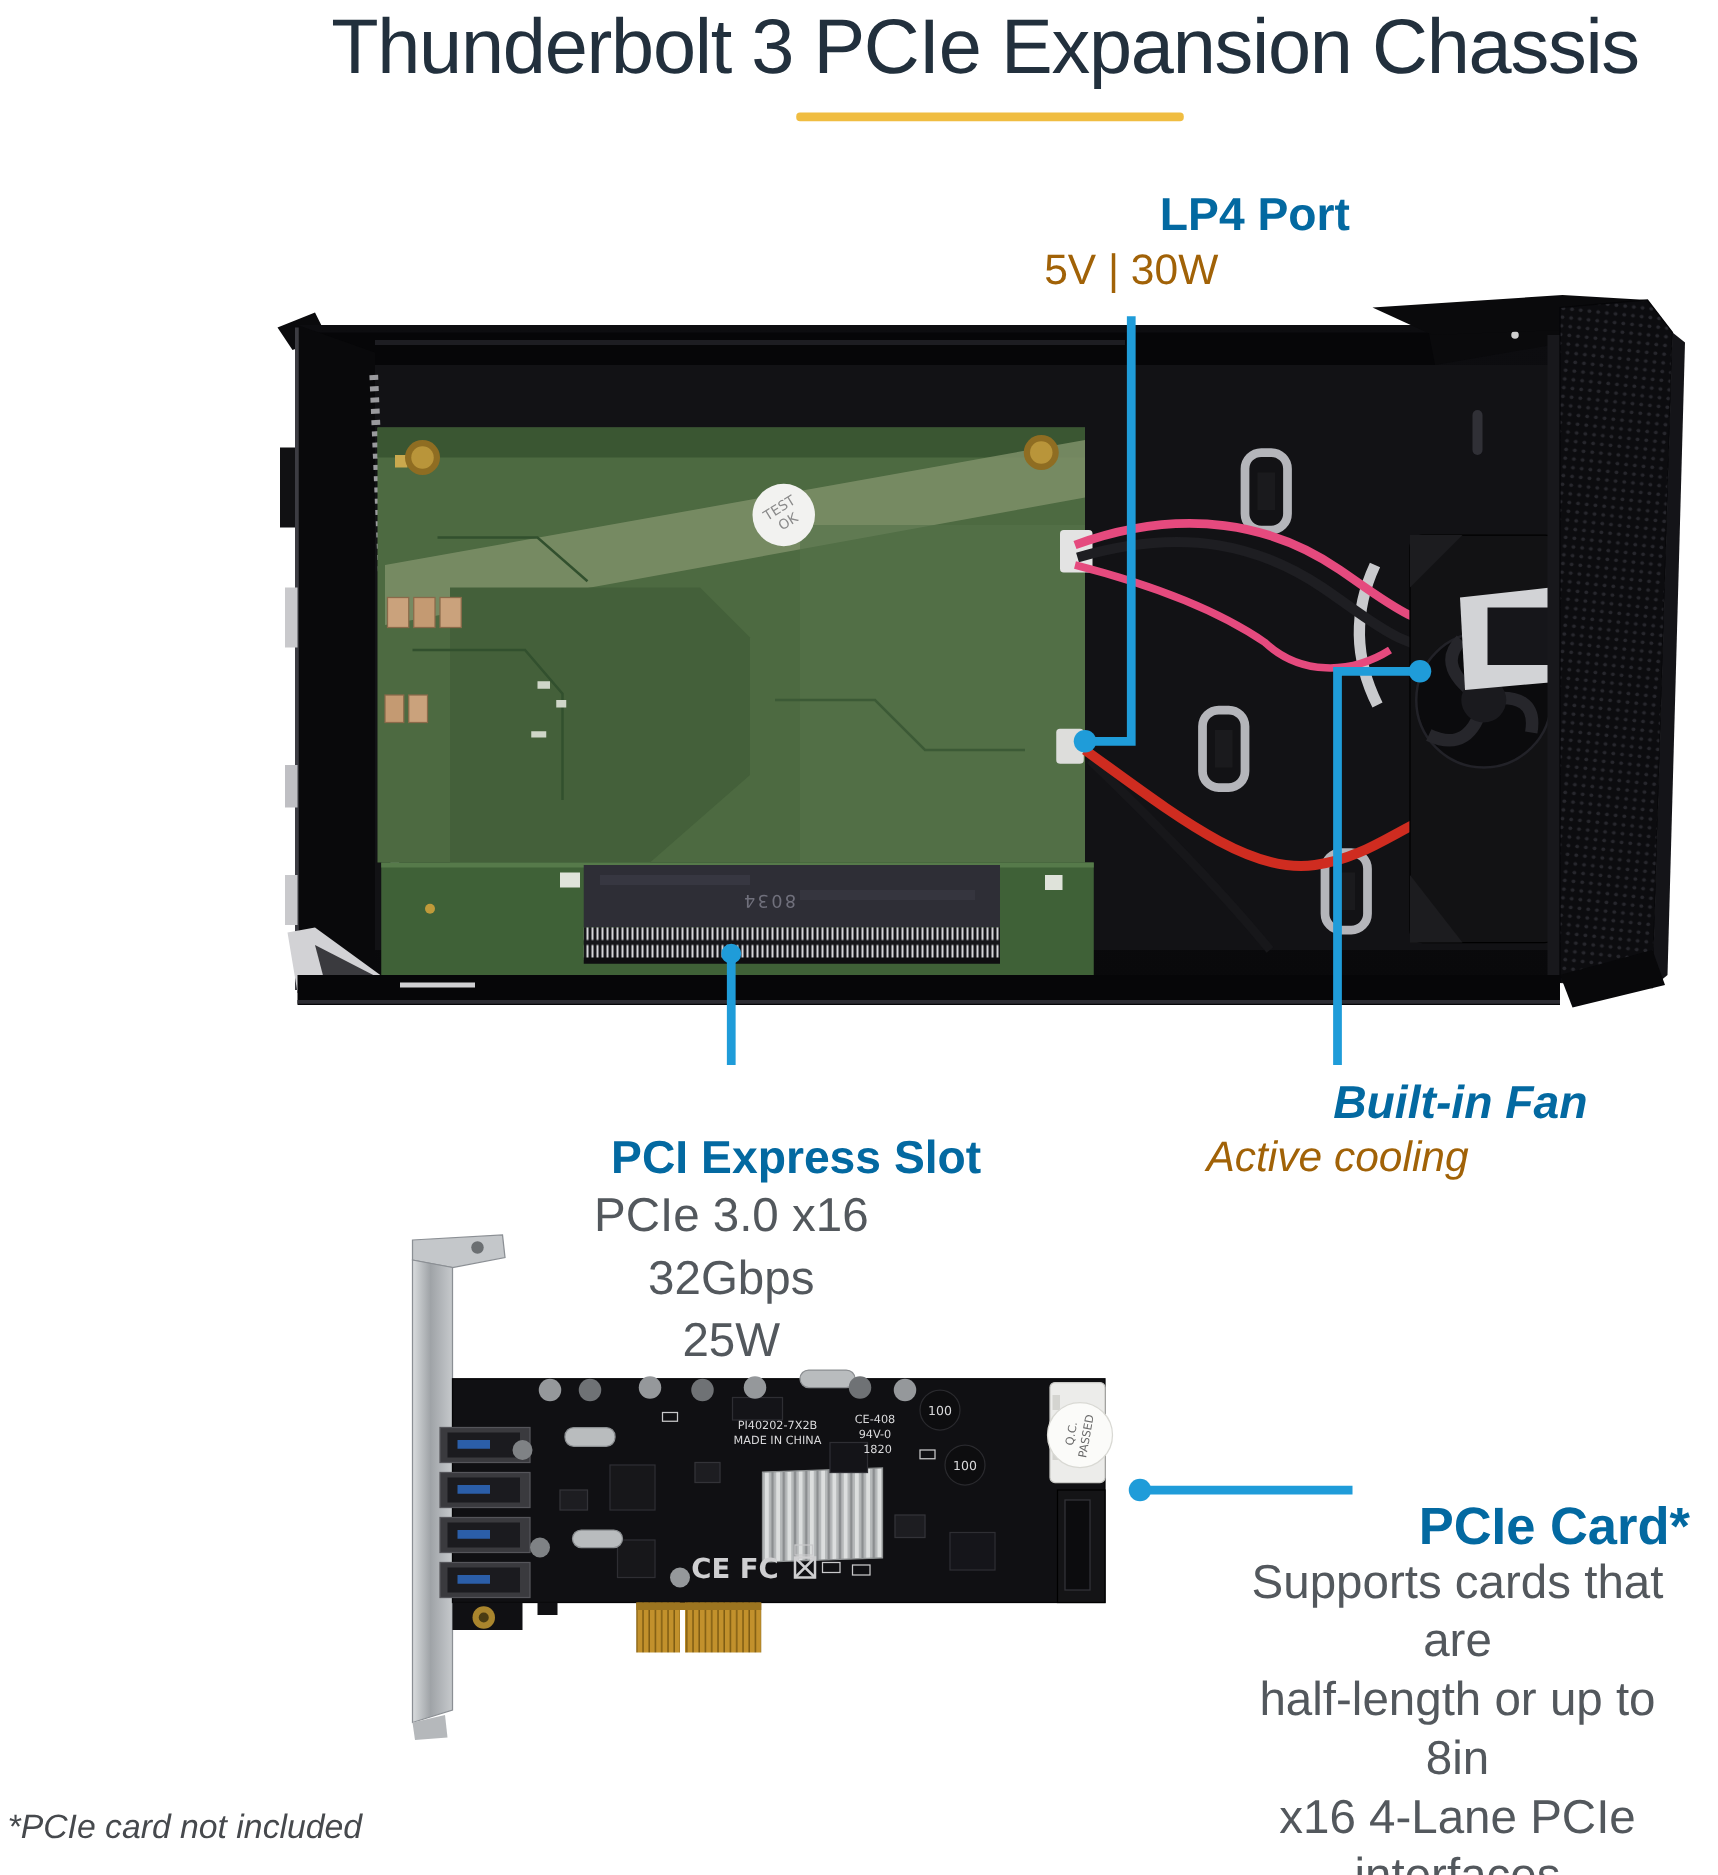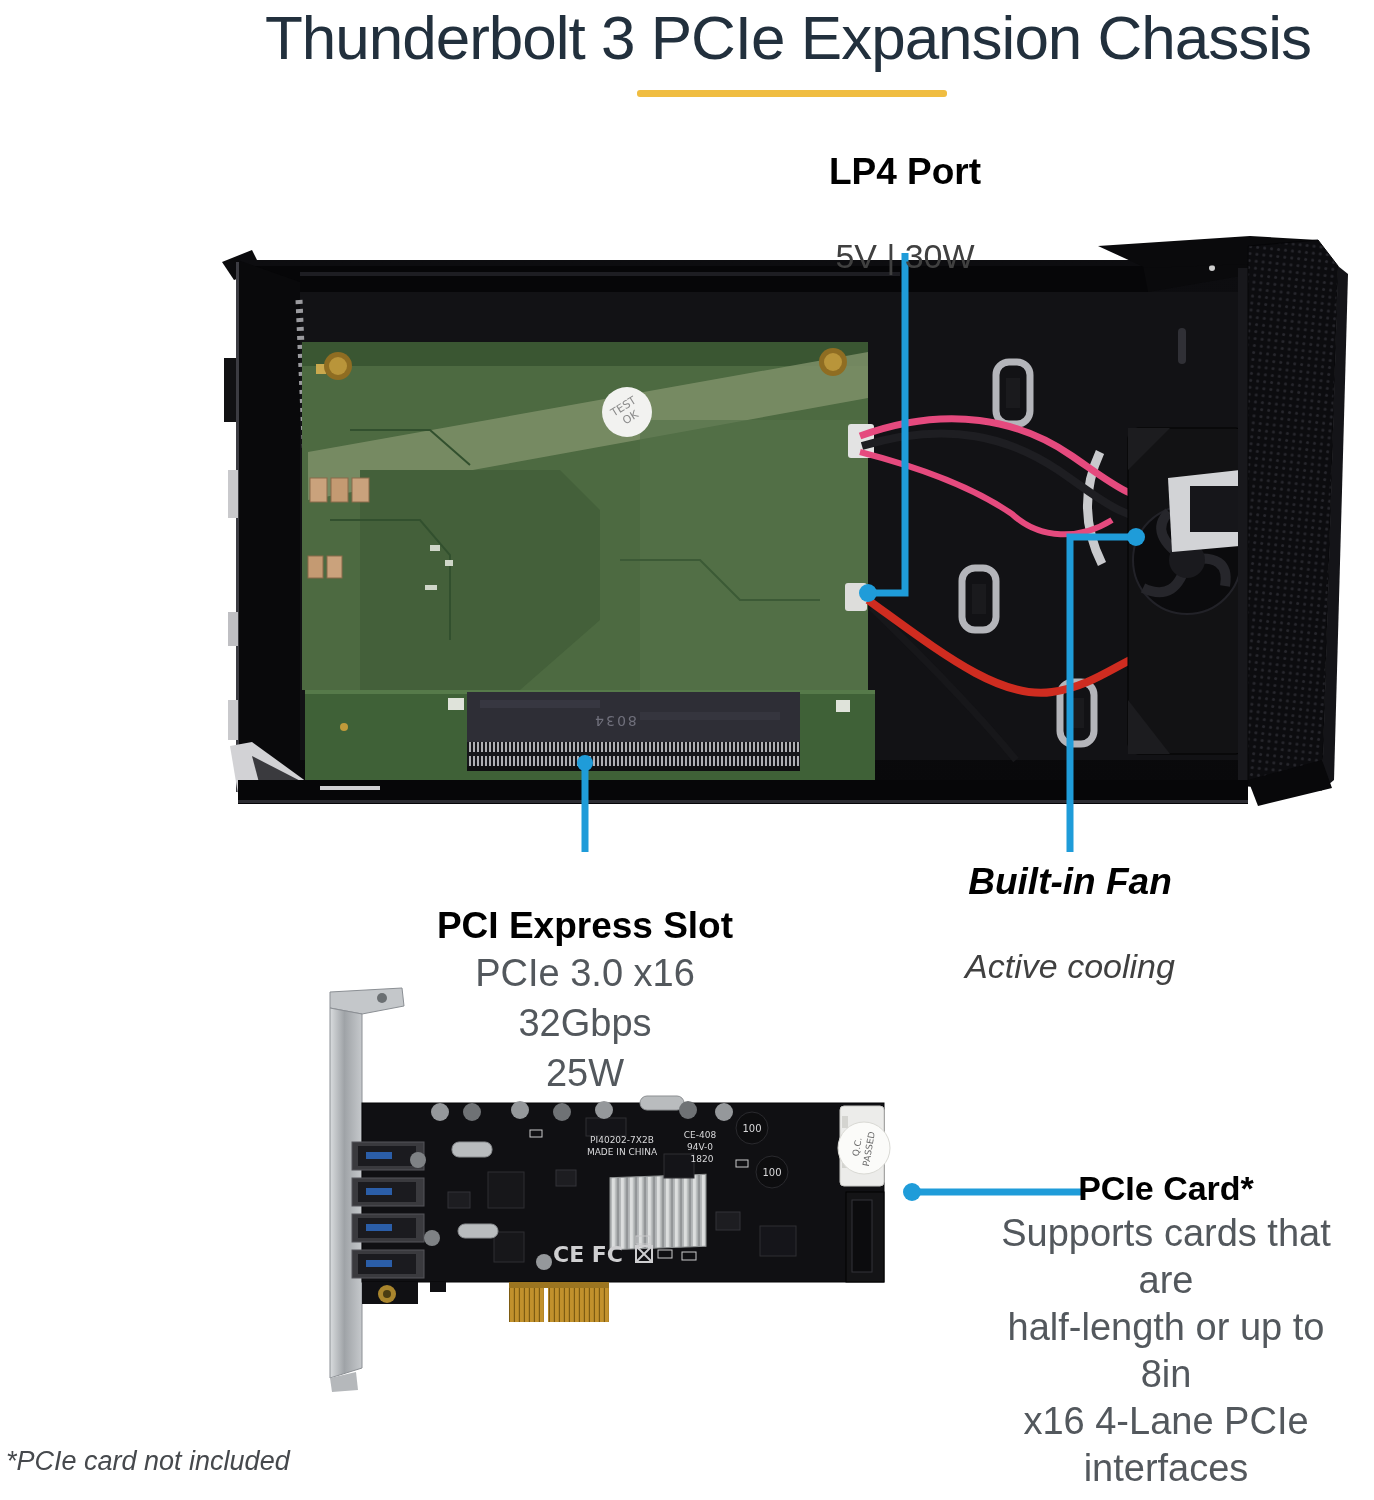--- a/index.html
+++ b/index.html
@@ -3,29 +3,29 @@
 <meta charset="utf-8">
 <style>
   html,body{margin:0;padding:0;background:#ffffff;}
   .page{position:relative;width:1374px;height:1500px;background:#ffffff;overflow:hidden;
         font-family:"Liberation Sans","DejaVu Sans",sans-serif;}
   .page-title{position:absolute;left:200px;top:2px;width:1176px;text-align:center;
         font-size:62px;font-weight:300;letter-spacing:-1px;color:#22303d;line-height:72px;}
   .title-divider{position:absolute;left:637px;top:90px;width:310px;height:7px;border-radius:3px;background:#f0bd41;}
   .art{position:absolute;left:0;top:0;}
   .callout{position:absolute;text-align:center;}
-  .callout-title{font-size:37px;font-weight:600;color:#000000;line-height:44px;}
-  .callout-sub{font-size:34px;font-weight:300;color:#404040;line-height:44px;margin-top:40px;}
+  .callout-title{font-size:37px;font-weight:600;color:#0369a1;line-height:44px;text-align:right;}
+  .callout-sub{font-size:34px;font-weight:300;color:#a16207;line-height:44px;}
   .callout-lines div{font-size:38px;font-weight:300;color:#53585d;line-height:50px;}
   .card-block .callout-lines div{line-height:47px;}
   .lp4-block{left:730px;top:150px;width:350px;}
   .pci-block{left:385px;top:904px;width:400px;}
   .fan-block{left:870px;top:860px;width:400px;font-style:italic;}
   .card-block{left:980px;top:1166px;width:372px;}
-  .card-block .callout-title{font-size:34px;}
+  .card-block .callout-title{font-size:42px;margin-top:33px;}
   .footnote{position:absolute;left:6px;top:1446px;font-size:27px;font-style:italic;
         font-weight:300;color:#46494d;}
   svg text{font-family:"DejaVu Sans","Liberation Sans",sans-serif;}
 </style>
 </head>
 <body>
 
 <div class="page">
 
   <div class="page-title">Thunderbolt 3 PCIe Expansion Chassis</div>

